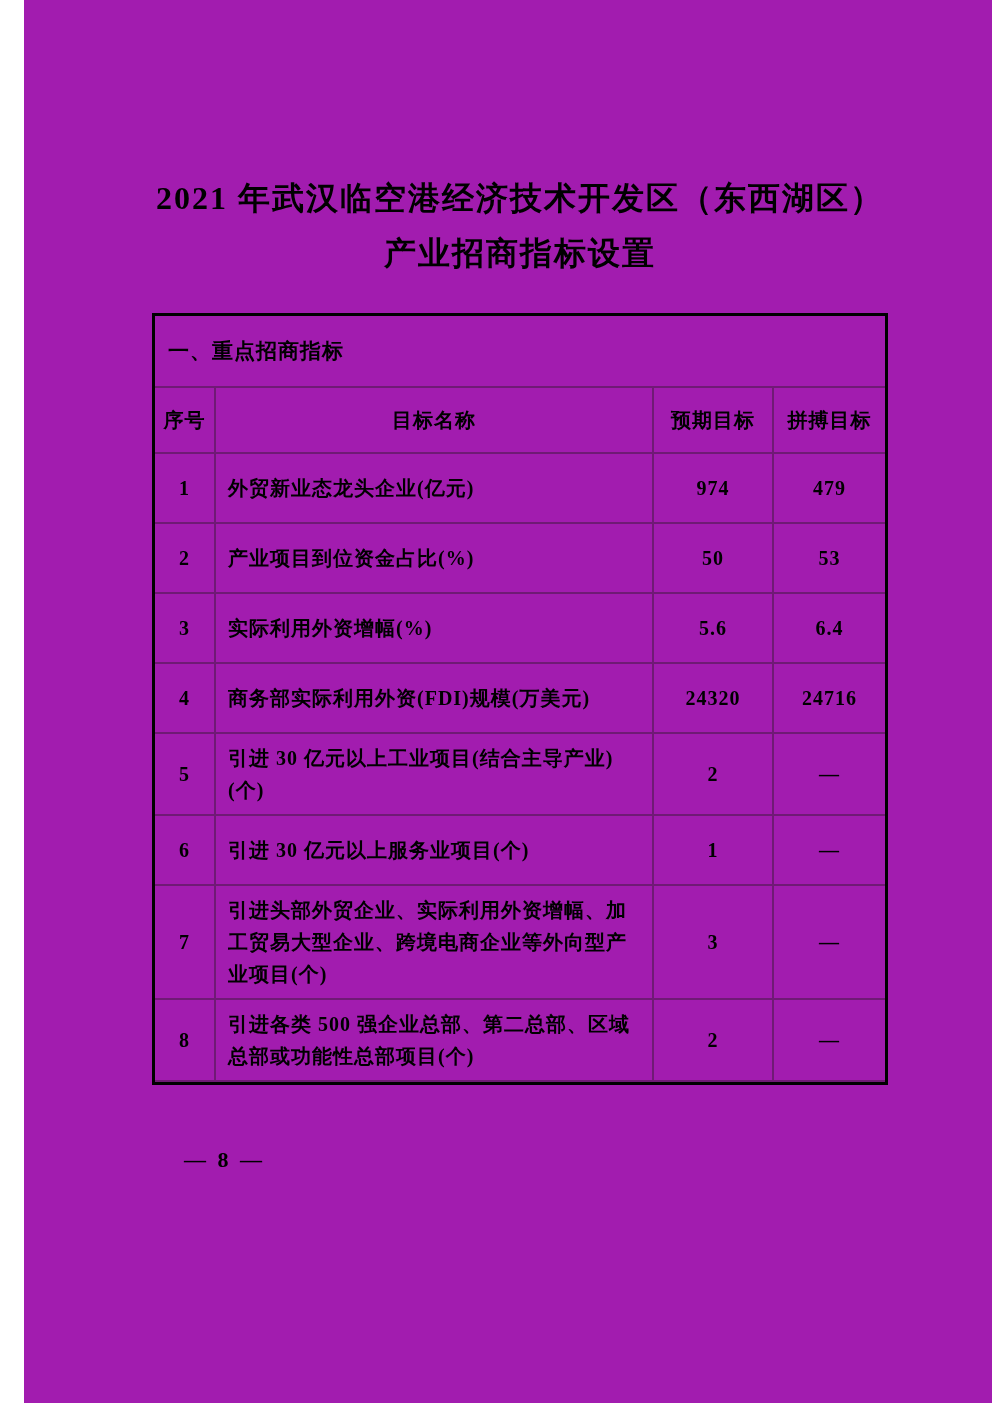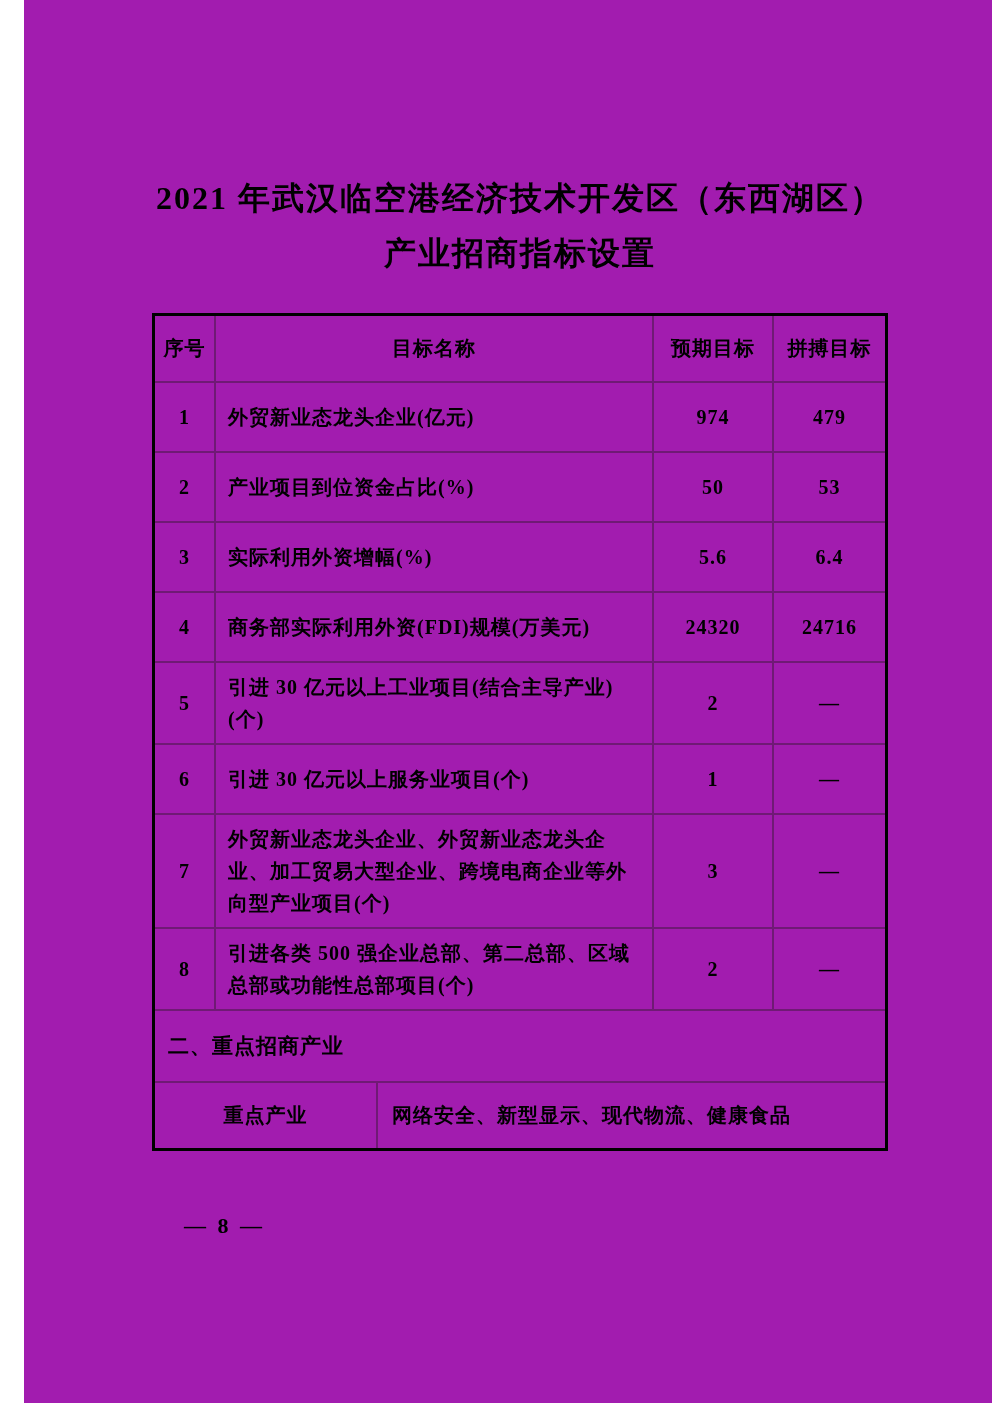--- a/index.html
+++ b/index.html
@@ -105,20 +105,23 @@
   <div class="table-wrap">
 
     <table class="t1">
       <colgroup>
         <col style="width:60px">
         <col style="width:438px">
         <col style="width:120px">
         <col style="width:112px">
       </colgroup>
       <tbody>
+          <tr class="section-row">
+        <td colspan="4">一、重点招商指标</td>
+      </tr>
       <tr class="header-row">
         <th>序号</th>
         <th>目标名称</th>
         <th>预期目标</th>
         <th>拼搏目标</th>
       </tr>
       <tr class="data-row">
         <td class="num">1</td>
         <td class="name">外贸新业态龙头企业(亿元)</td>
         <td class="num">974</td>
@@ -149,46 +152,31 @@
         <td class="num">—</td>
       </tr>
       <tr class="data-row">
         <td class="num">6</td>
         <td class="name">引进 30 亿元以上服务业项目(个)</td>
         <td class="num">1</td>
         <td class="num">—</td>
       </tr>
       <tr class="data-row tall">
         <td class="num">7</td>
-        <td class="name">外贸新业态龙头企业、外贸新业态龙头企业、加工贸易大型企业、跨境电商企业等外向型产业项目(个)</td>
+        <td class="name">引进头部外贸企业、实际利用外资增幅、加工贸易大型企业、跨境电商企业等外向型产业项目(个)</td>
         <td class="num">3</td>
         <td class="num">—</td>
       </tr>
       <tr class="data-row">
         <td class="num">8</td>
         <td class="name">引进各类 500 强企业总部、第二总部、区域总部或功能性总部项目(个)</td>
         <td class="num">2</td>
         <td class="num">—</td>
       </tr>
     </tbody>
       </table>
 
-    <table class="t2">
-      <colgroup>
-        <col style="width:222px">
-        <col>
-      </colgroup>
-      <tbody>
-          <tr class="section-row">
-        <td colspan="2">二、重点招商产业</td>
-      </tr>
-      <tr class="industry-row">
-        <td class="industry-label">重点产业</td>
-        <td class="industry-value">网络安全、新型显示、现代物流、健康食品</td>
-      </tr>
-    </tbody>
-      </table>
 
   </div>
 
   <div class="footer">— 8 —</div>
 
 </div>
 
 </body></html>

